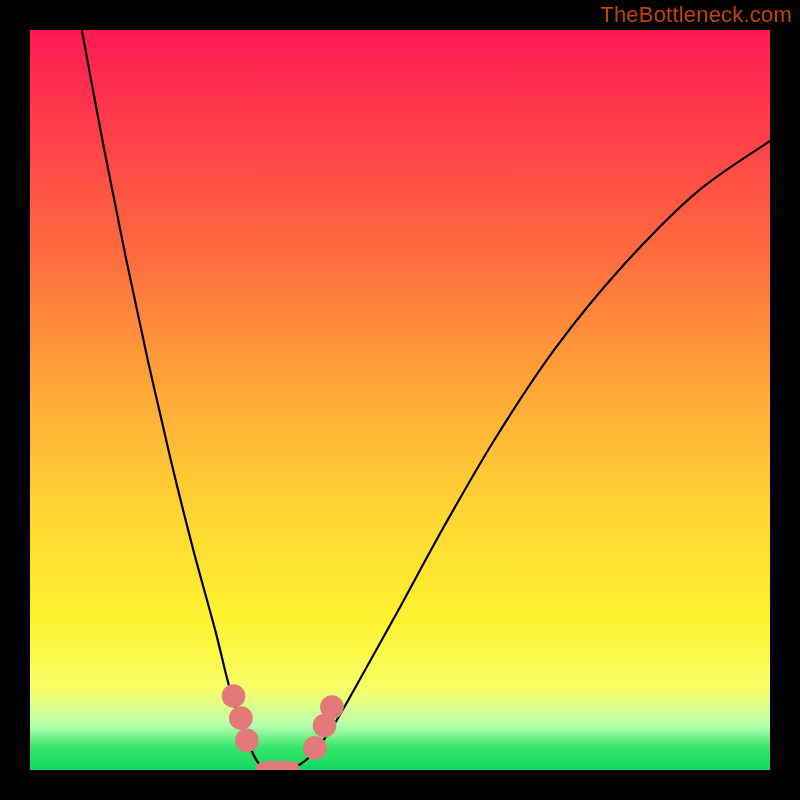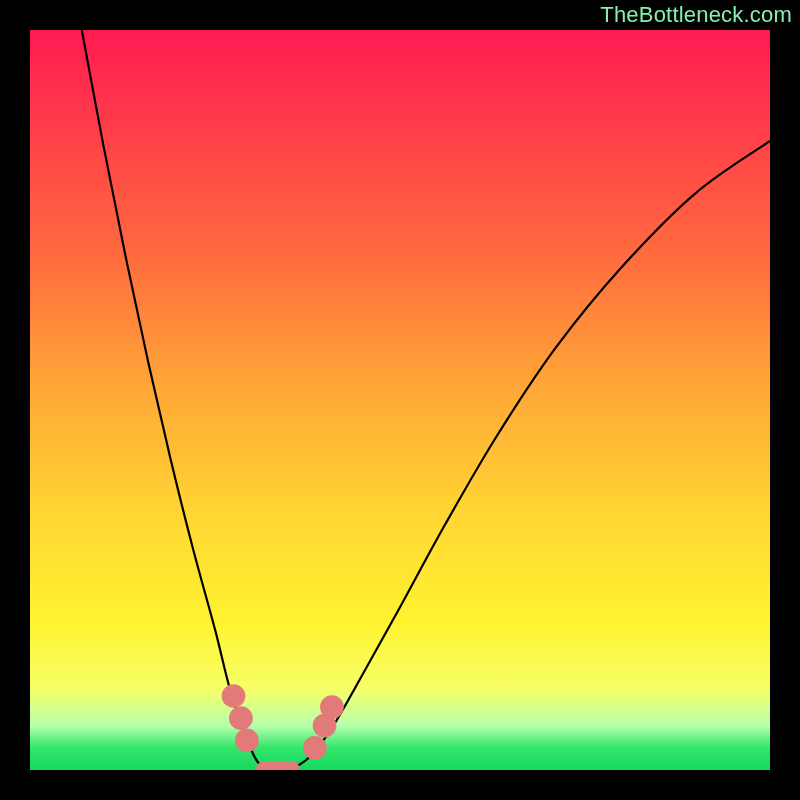--- a/index.html
+++ b/index.html
@@ -14,21 +14,21 @@
   .stage {
     position: relative;
     width: 800px;
     height: 800px;
     background: #000;
   }
   .watermark {
     position: absolute;
     top: 2px;
     right: 8px;
-    color: #86efac;
+    color: #c2410c;
     font-size: 22px;
     font-weight: 500;
     letter-spacing: 0.2px;
     z-index: 5;
   }
   .plot-area {
     position: absolute;
     left: 30px;
     top: 30px;
     width: 740px;

